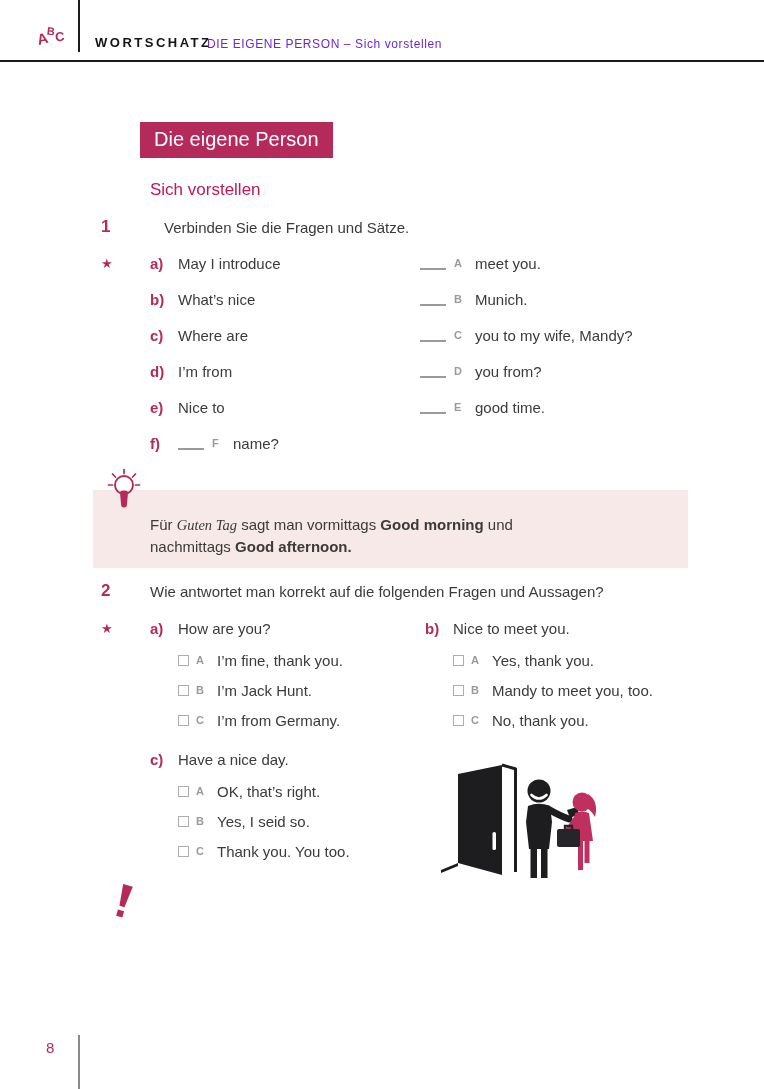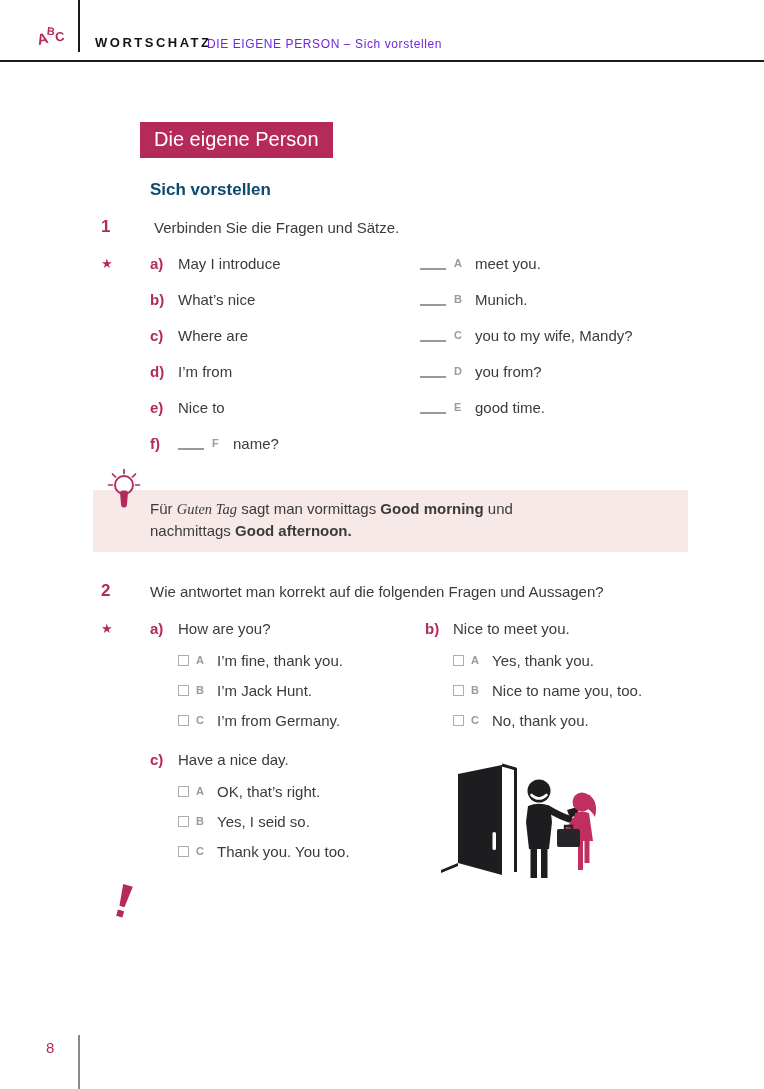--- a/index.html
+++ b/index.html
@@ -18,37 +18,37 @@
   .logo-b { font-size:11px; transform:translateY(-5px) rotate(7deg); }
   .logo-c { font-size:13px; transform:rotate(-5deg) translateY(1px); }
   .v-divider-top { left:78px; top:0; width:2px; height:52px; background:#1a1a1a; }
   .header-section { left:95px; top:35px; font-size:13px; font-weight:bold; letter-spacing:2.5px; color:#141414; }
   .header-chapter { left:207px; top:37px; font-size:12px; color:#6d28d9; letter-spacing:0.6px; }
   .header-rule { left:0; top:60px; width:764px; height:2px; background:#1a1a1a; }
 
   
   .title-banner { left:140px; top:122px; background:#b42a5b; color:#ffffff;
     font-size:20px; font-weight:normal; padding:6px 14px 7px 14px; }
-  .section-title { left:150px; top:180px; color:#0c4a6e; font-size:17px; font-weight:bold; }
+  .section-title { left:150px; top:180px; color:#be185d; font-size:17px; font-weight:normal; }
 
   .ex-number { color:#b42a5b; font-size:17px; font-weight:bold; }
   .star { color:#b42a5b; font-size:13px; }
   .instruction { font-size:15px; color:#3b3b3b; }
 
   
   .pairs { left:150px; top:245px; width:530px; }
   .pair-row { display:flex; align-items:center; height:36px; }
   .pair-label { width:28px; color:#b42a5b; font-weight:bold; }
   .pair-left { width:242px; }
   .pair-blank { width:26px; height:13px; border-bottom:2px solid #9a9a9a; margin-right:8px; }
   .opt-letter { width:15px; font-size:11px; font-weight:bold; color:#9a9a9a; margin-right:6px; }
 
   
   .tipbox, .notebox { left:93px; width:595px; min-height:56px; background:#f7e9e7;
-    padding:8px 20px 10px 57px; line-height:22px; }
+    padding:24px 20px 10px 57px; line-height:22px; }
   .tipbox { top:490px; }
   .notebox { top:903px; }
   .seg-b { font-weight:bold; }
   .seg-i { font-style:italic; font-family:"Liberation Serif", serif; font-size:14.5px; }
   .bulb-icon { left:106px; top:467px; }
   .excl-icon { left:111px; top:883px; }
 
   
   .qblock { width:280px; }
   .q-head { display:flex; line-height:24px; margin-bottom:4px; }
@@ -70,21 +70,21 @@
   </div>
   <div class="abs v-divider-top"></div>
   <div class="abs header-section">WORTSCHATZ</div>
   <div class="abs header-chapter">DIE EIGENE PERSON – Sich vorstellen</div>
   <div class="abs header-rule"></div>
 
   <div class="abs title-banner">Die eigene Person</div>
   <div class="abs section-title">Sich vorstellen</div>
 
   <div class="abs ex-number" style="left:101px; top:217px;">1</div>
-  <div class="abs instruction" style="left:154px; top:219px;">Verbinden Sie die Fragen und Sätze.</div>
+  <div class="abs instruction" style="left:164px; top:219px;">Verbinden Sie die Fragen und Sätze.</div>
   <div class="abs star" style="left:101px; top:256px;">★</div>
 
   <div class="abs pairs">
     <div class="pair-row">
       <span class="pair-label">a)</span>
       <span class="pair-left">May I introduce</span>
       <span class="pair-blank"></span>
       <span class="opt-letter">A</span>
       <span>meet you.</span>
     </div>
@@ -174,21 +174,21 @@
       <span>Nice to meet you.</span>
     </div>
     <div class="opt-row">
       <span class="checkbox"></span>
       <span class="opt-letter">A</span>
       <span>Yes, thank you.</span>
     </div>
     <div class="opt-row">
       <span class="checkbox"></span>
       <span class="opt-letter">B</span>
-      <span>Nice to name you, too.</span>
+      <span>Mandy to meet you, too.</span>
     </div>
     <div class="opt-row">
       <span class="checkbox"></span>
       <span class="opt-letter">C</span>
       <span>No, thank you.</span>
     </div>
   </div>
 
   <div class="abs qblock" style="left:150px; top:748px;">
     <div class="q-head">

